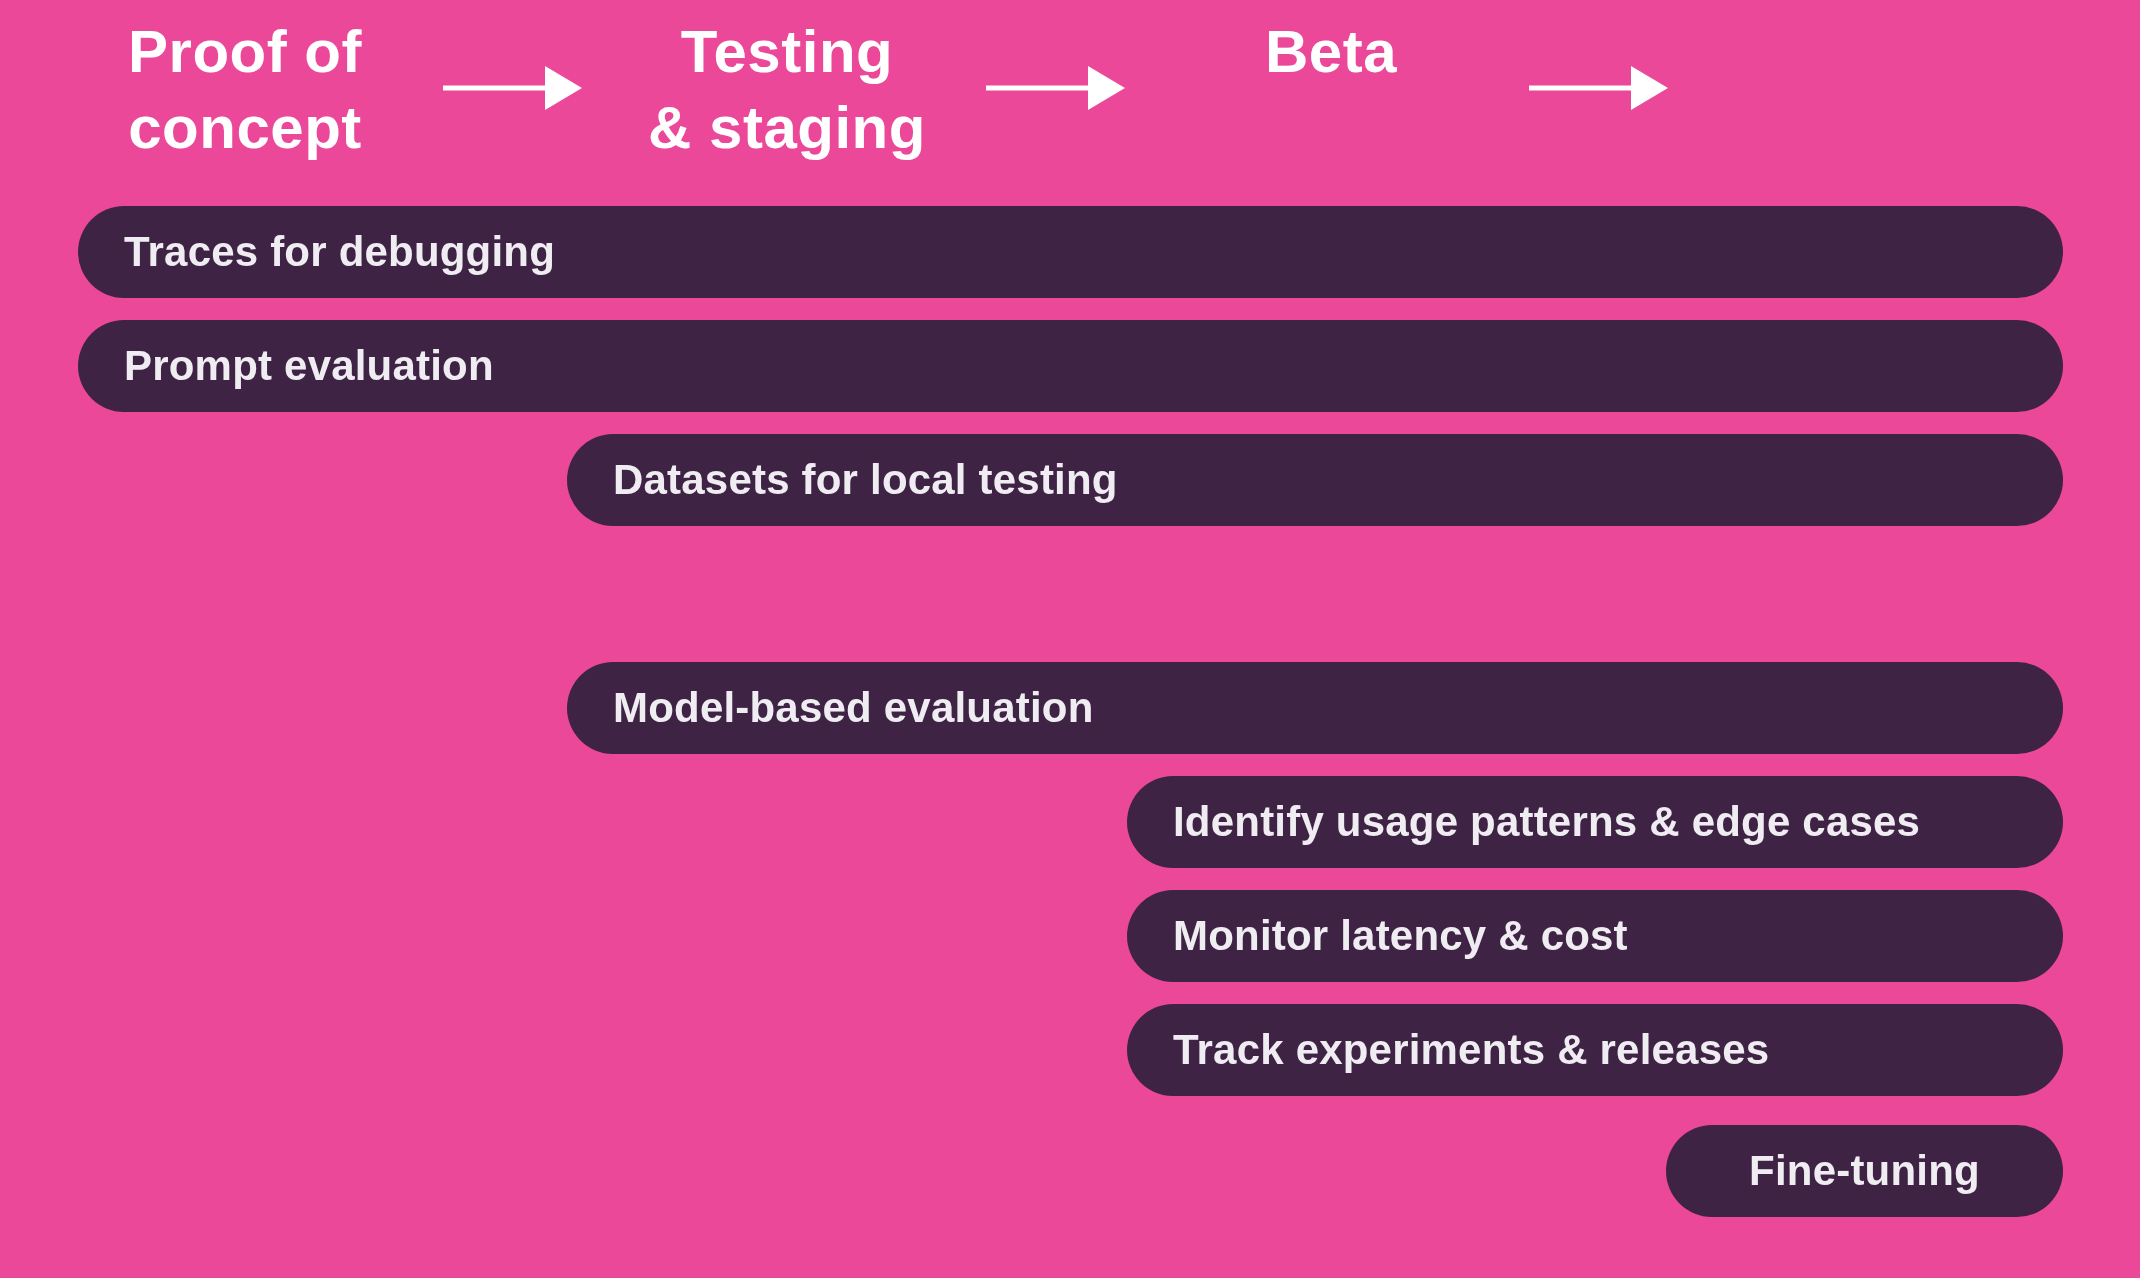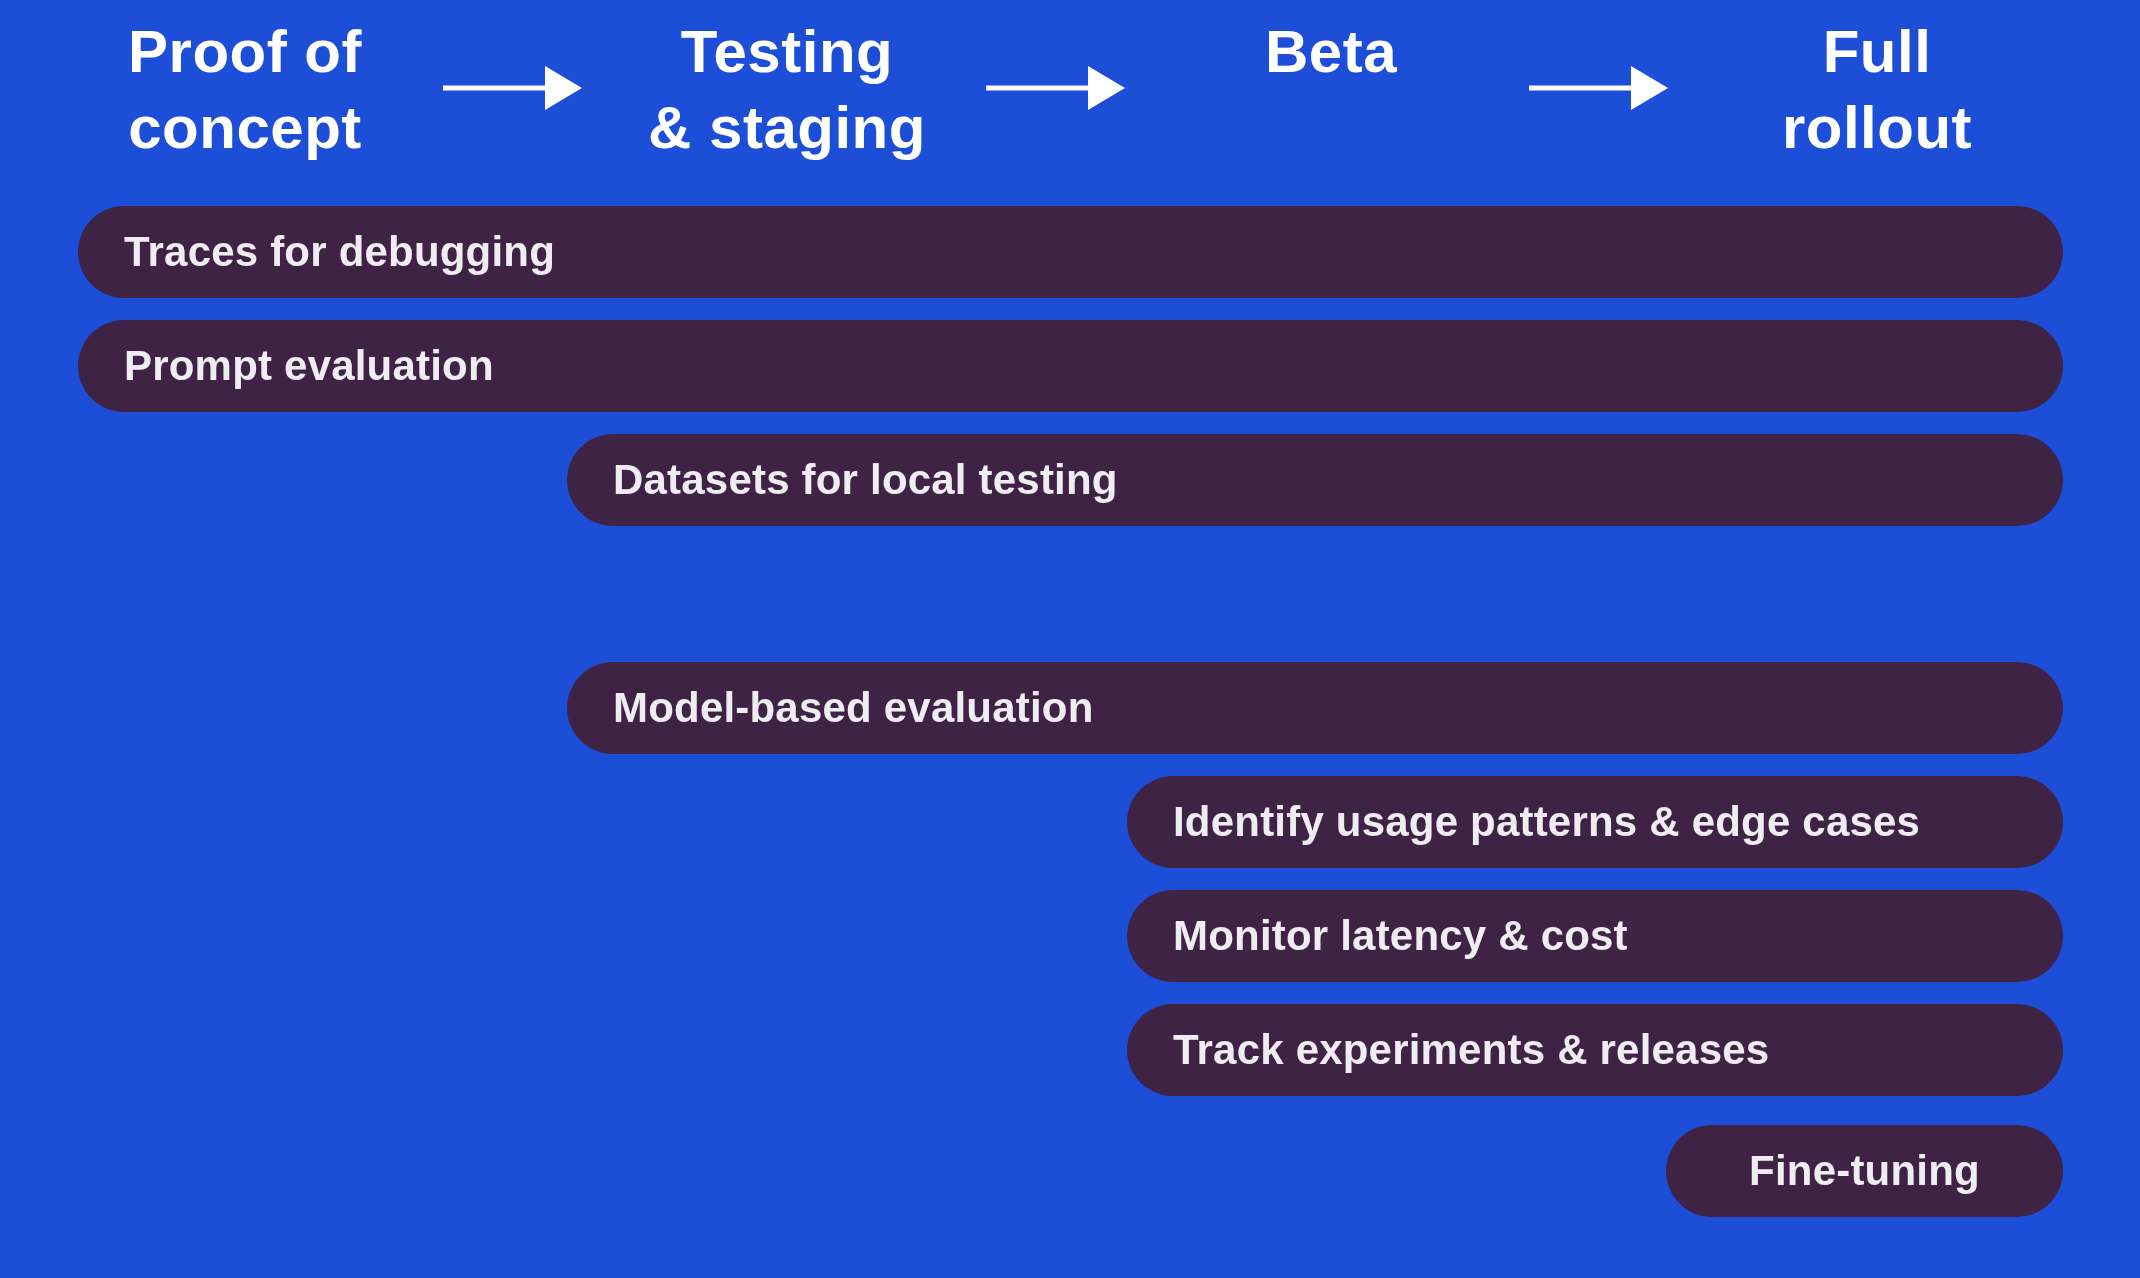--- a/index.html
+++ b/index.html
@@ -5,21 +5,21 @@
   html, body {
     margin: 0;
     padding: 0;
     background: #4C676E;
     font-family: "Liberation Sans", sans-serif;
   }
   #canvas {
     position: relative;
     width: 2140px;
     height: 1278px;
-    background: #1d4ed8;
+    background: #ec4899;
     overflow: hidden;
   }
   
   .stage-header {
     position: absolute;
     top: 14px;
     width: 500px;
     height: 164px;
     text-align: center;
     color: #FFFFFF;
@@ -85,24 +85,20 @@
     <span class="line">Proof of</span>
     <span class="line">concept</span>
   </div>
   <div class="stage-header" id="stage-1">
     <span class="line">Testing</span>
     <span class="line">&amp; staging</span>
   </div>
   <div class="stage-header" id="stage-2">
     <span class="line">Beta</span>
   </div>
-  <div class="stage-header" id="stage-3">
-    <span class="line">Full</span>
-    <span class="line">rollout</span>
-  </div>
 
   <svg class="flow-arrow" id="arrow-0" viewBox="0 0 150 60" xmlns="http://www.w3.org/2000/svg">
     <rect x="6" y="27.5" width="106" height="5" fill="#FFFFFF"></rect>
     <polygon points="108,8 145,30 108,52" fill="#FFFFFF"></polygon>
   </svg>
   <svg class="flow-arrow" id="arrow-1" viewBox="0 0 150 60" xmlns="http://www.w3.org/2000/svg">
     <rect x="6" y="27.5" width="106" height="5" fill="#FFFFFF"></rect>
     <polygon points="108,8 145,30 108,52" fill="#FFFFFF"></polygon>
   </svg>
   <svg class="flow-arrow" id="arrow-2" viewBox="0 0 150 60" xmlns="http://www.w3.org/2000/svg">

